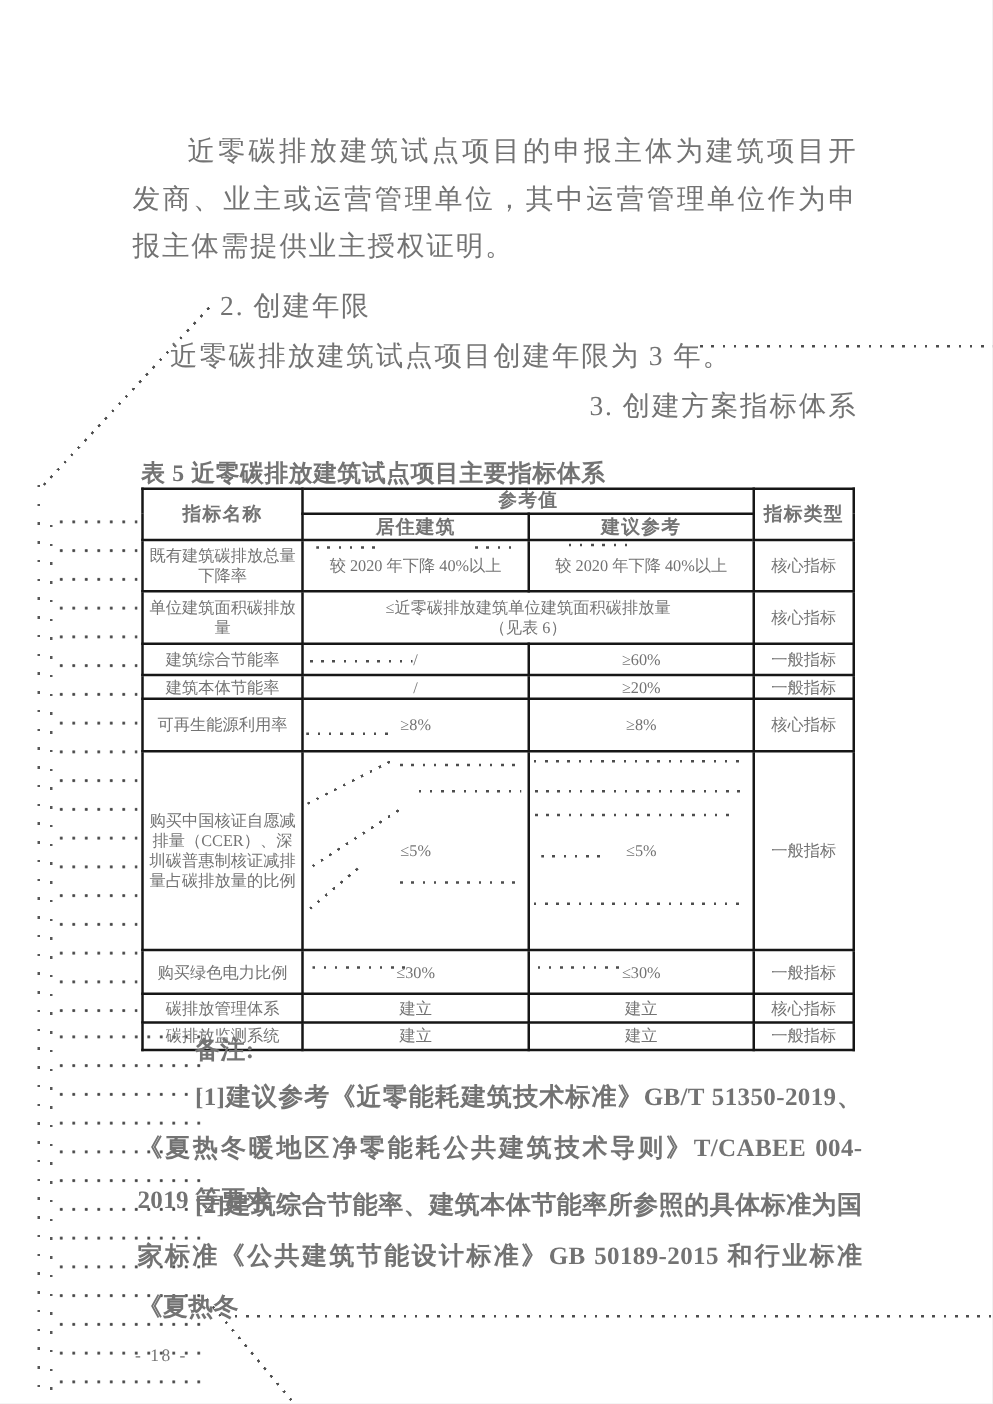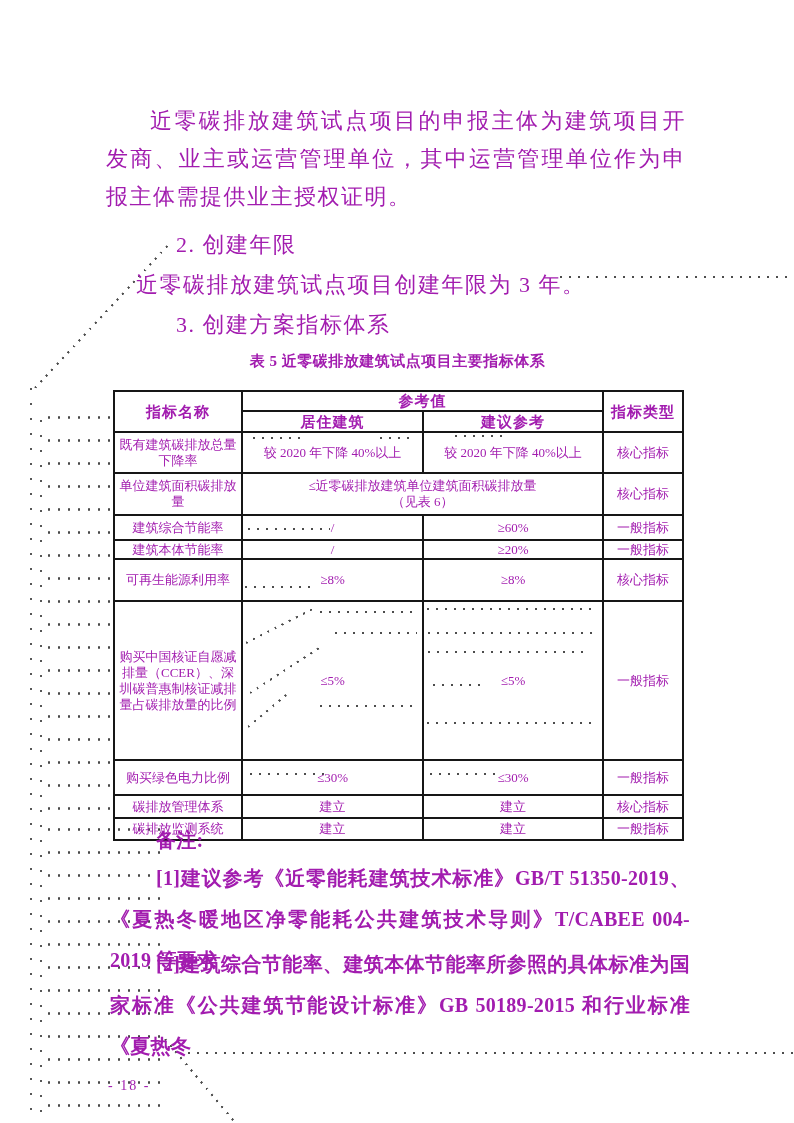--- a/index.html
+++ b/index.html
@@ -1,32 +1,32 @@
 <!DOCTYPE html>
 <html><head>
 <meta charset="utf-8">
 <style>
   html,body { margin:0; padding:0; background:#e8e8e8; }
   .page {
     position:relative; width:794px; height:1123px; background:#ffffff;
     margin:0 auto; overflow:hidden;
-    font-family:"Liberation Serif","DejaVu Serif",serif; color:#a21caf;
+    font-family:"Liberation Serif","DejaVu Serif",serif; color:#737373;
   }
   
   .blk { position:absolute; margin:0; }
   .para {
     left:106px; width:580px; font-size:22px; line-height:38px;
     letter-spacing:1.5px; text-align:justify;
   }
   .indent2 { text-indent:44px; }
   .indent1 { text-indent:30px; }
   .heading { left:106px; width:580px; font-size:22px; line-height:38px;
     letter-spacing:1.5px; padding-left:70px; box-sizing:border-box; }
-  .tbl-title { left:113px; width:569px; text-align:center;
-    font-size:15px; font-weight:bold; letter-spacing:0.5px; }
+  .tbl-title { left:113px; width:569px; text-align:left;
+    font-size:19px; font-weight:bold; letter-spacing:0.5px;margin-top:14px; }
   .note {
     left:110px; width:580px; font-size:20px; line-height:41px;
     letter-spacing:0.3px; text-align:justify; text-indent:46px;font-weight:bold;
   }
   .pagenum { left:108px; font-size:14px; letter-spacing:2px;margin-top:36px; }
   
   table.ind {
     position:absolute; left:113px; top:390px; width:569px;
     border-collapse:collapse; table-layout:fixed;
   }
@@ -87,21 +87,21 @@
   <div class="art-h" style="left:427px; top:722px; width:168px;"></div>
   <div class="art-h" style="left:250px; top:773px; width:80px;"></div>
   <div class="art-h" style="left:430px; top:773px; width:70px;"></div>
 
   <p class="blk para indent2" style="top:102px;">近零碳排放建筑试点项目的申报主体为建筑项目开发商、业主或运营管理单位，其中运营管理单位作为申报主体需提供业主授权证明。</p>
 
   <p class="blk heading" style="top:226px;">2. 创建年限</p>
 
   <p class="blk para indent1" style="top:266px;">近零碳排放建筑试点项目创建年限为 3 年。</p>
 
-  <p class="blk heading" style="top:306px;">3. 创建方案指标体系</p>
+  <p class="blk heading" style="top:306px;text-align:right;">3. 创建方案指标体系</p>
 
   <div class="blk tbl-title" style="top:352px;">表 5 近零碳排放建筑试点项目主要指标体系</div>
 
   <table class="ind">
     <colgroup>
       <col style="width:128px">
         <col style="width:181px">
         <col style="width:180px">
         <col style="width:80px">
     </colgroup>

